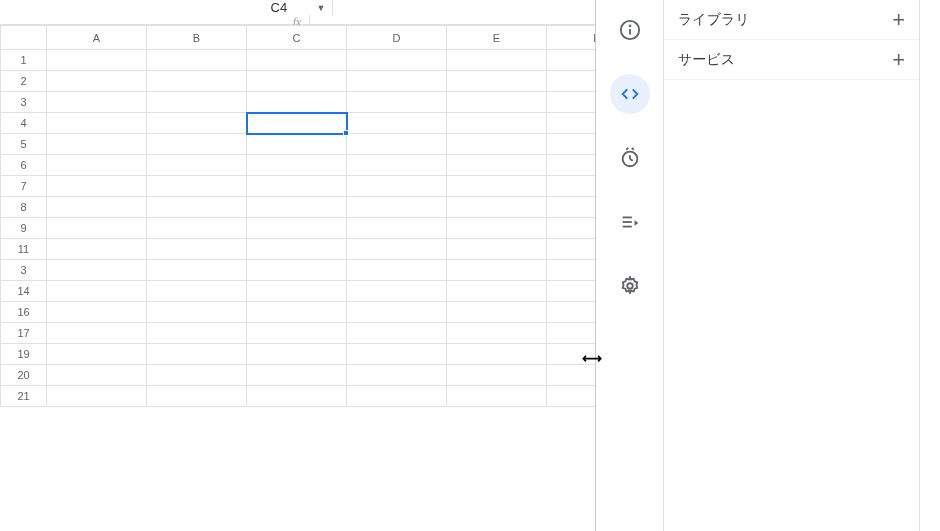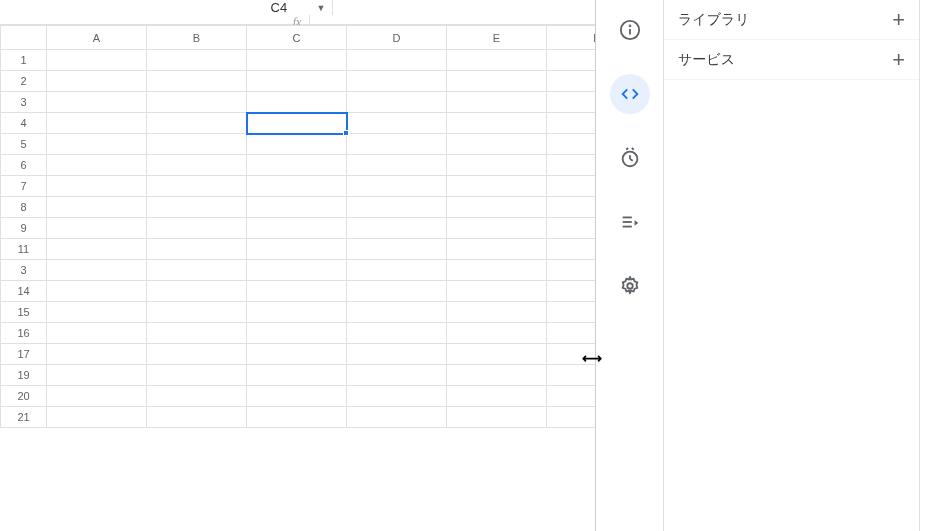--- a/index.html
+++ b/index.html
@@ -190,29 +190,20 @@
             <tr>
               <th class="row-head">14</th>
               <td class="cell"></td>
               <td class="cell"></td>
               <td class="cell"></td>
               <td class="cell"></td>
               <td class="cell"></td>
               <td class="cell"></td>
             </tr>
             <tr>
-              <th class="row-head">15</th>
-              <td class="cell"></td>
-              <td class="cell"></td>
-              <td class="cell"></td>
-              <td class="cell"></td>
-              <td class="cell"></td>
-              <td class="cell"></td>
-            </tr>
-            <tr>
               <th class="row-head">16</th>
               <td class="cell"></td>
               <td class="cell"></td>
               <td class="cell"></td>
               <td class="cell"></td>
               <td class="cell"></td>
               <td class="cell"></td>
             </tr>
             <tr>
               <th class="row-head">17</th>

